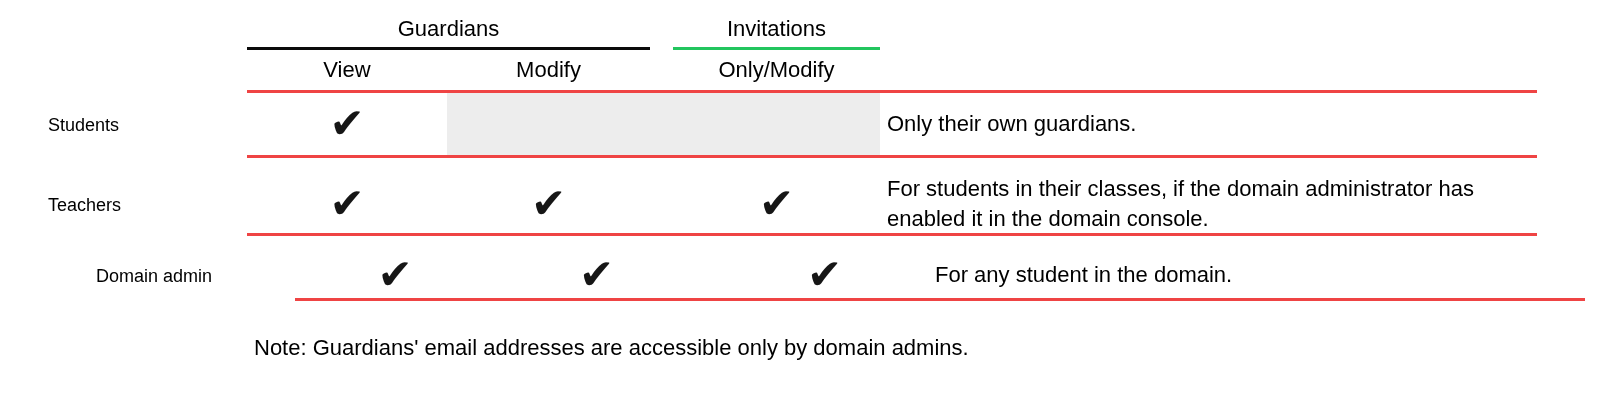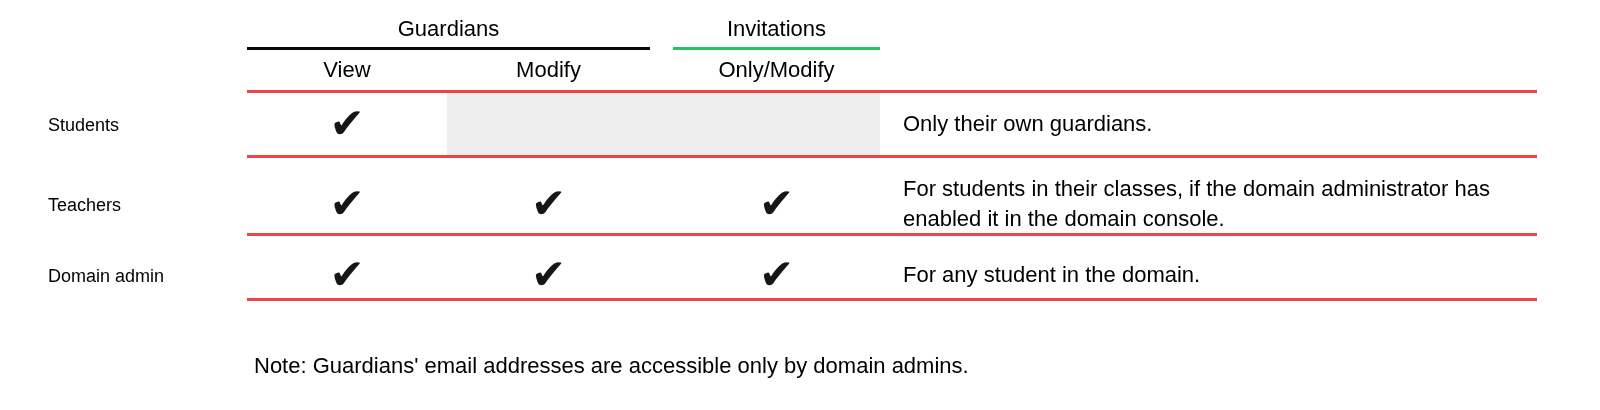--- a/index.html
+++ b/index.html
@@ -32,45 +32,45 @@
   .group-span { grid-column: 1 / 3; border-bottom: 3px solid #0a0a0a; }
   .group-invite { grid-column: 4 / 5; border-bottom: 3px solid #22c55e; }
 
   
   .r-sub { height: 43px; }
   .r-sub .cell { font-size: 22px; }
 
   
   .r-students { height: 65px; }
   .r-teachers { height: 94px; align-items: center; }
-  .r-domain   { height: 49px; }
+  .r-domain   { height: 49px; margin-left: 48px; }
 
   .check {
     font-family: "DejaVu Sans", sans-serif;
     font-size: 42px;
     font-weight: bold;
     color: #161616;
     line-height: 1;
   }
   .shaded {
     grid-column: 2 / 5;
     background: #ededed;
   }
   .note-cell {
     grid-column: 5 / 6;
     justify-content: flex-start;
     text-align: left;
     font-size: 22px;
     line-height: 1.36;
-    padding-left: 23px;
+    padding-left: 7px;
     padding-right: 4px;
   }
 
   .footnote {
-    margin: 52px 0 0 254px;
+    margin: 34px 0 0 254px;
     font-size: 22px;
   }
 </style>
 </head>
 <body>
 
 <div class="doc">
 
   <div class="tbl">
 

